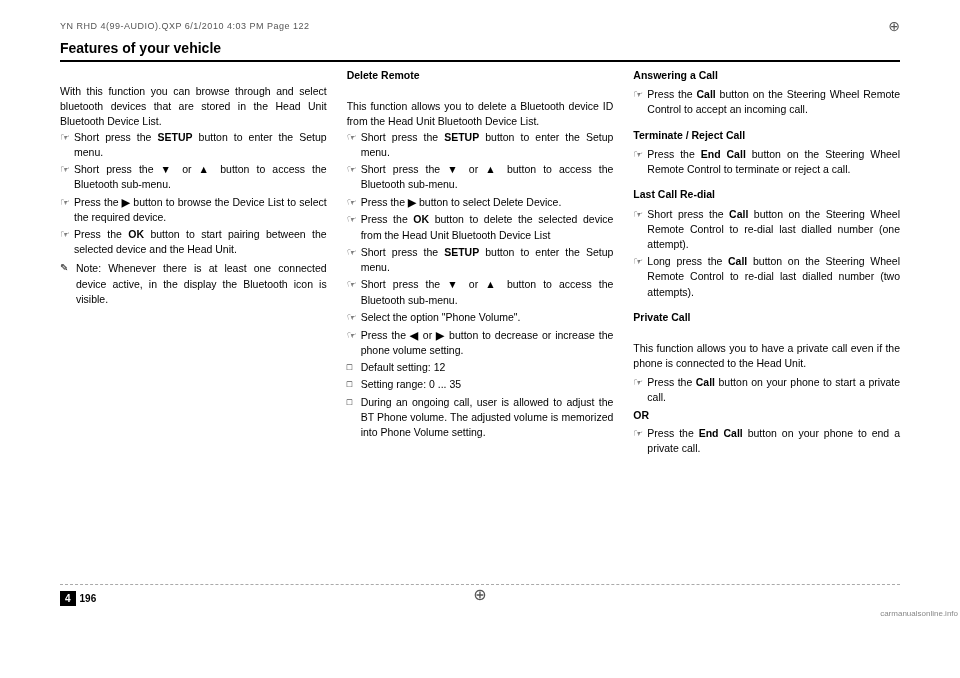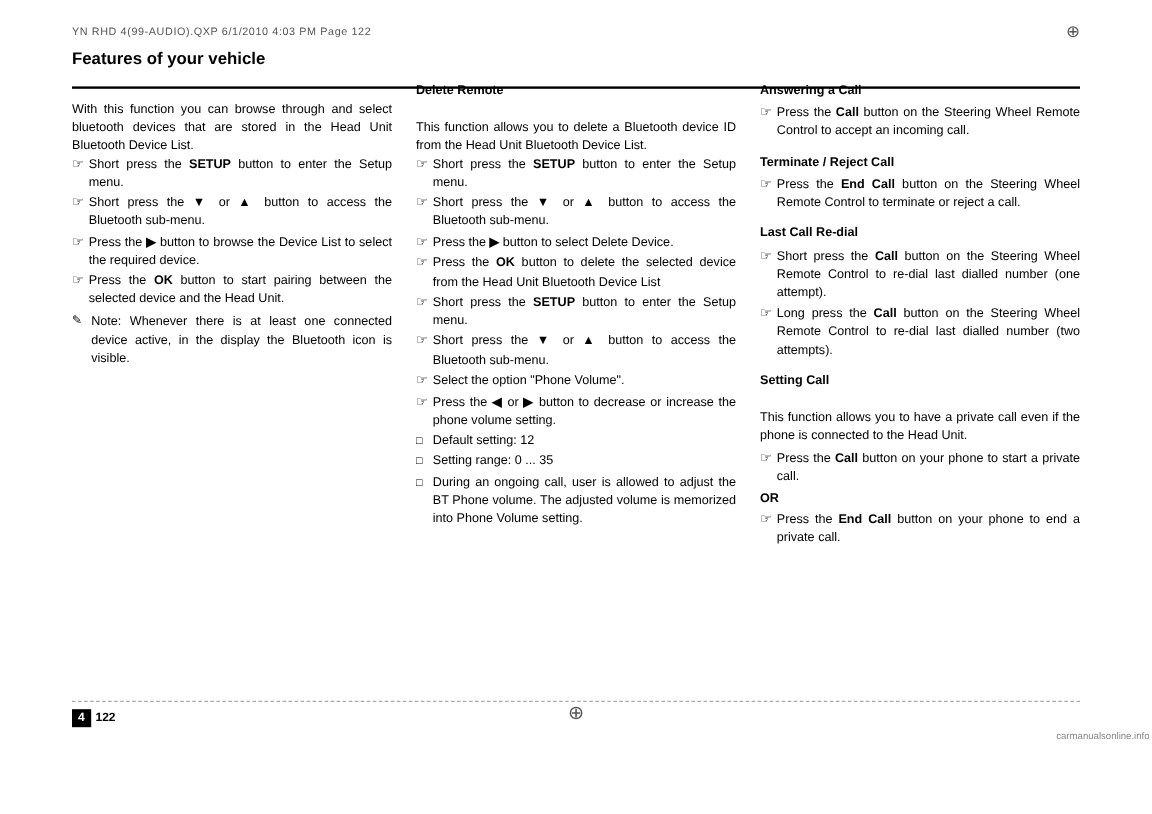--- a/index.html
+++ b/index.html
@@ -32,21 +32,21 @@
       font-size: 9px;
       color: #555;
       letter-spacing: 0.5px;
     }
     .page-title-bar {
       position: absolute;
       top: 40px;
       left: 60px;
       right: 60px;
       border-bottom: 2px solid #000;
-      padding-bottom: 16px;
+      padding-bottom: 4px;
     }
     .page-title {
       font-size: 14px;
       font-weight: bold;
       color: #000;
     }
     .content-area {
       position: absolute;
       top: 68px;
       left: 60px;
@@ -257,40 +257,40 @@
       <div class="section-title">Last Call Re-dial</div>
       <div class="bullet-item">
         <span class="bullet-symbol">☞</span>
         <span class="bullet-text">Short press the <b>Call</b> button on the Steering Wheel Remote Control to re-dial last dialled number (one attempt).</span>
       </div>
       <div class="bullet-item">
         <span class="bullet-symbol">☞</span>
         <span class="bullet-text">Long press the <b>Call</b> button on the Steering Wheel Remote Control to re-dial last dialled number (two attempts).</span>
       </div>
 
-      <div class="section-title">Setting Call</div>
+      <div class="section-title">Private Call</div>
       <div class="body-text">This function allows you to have a private call even if the phone is connected to the Head Unit.</div>
 
       <div class="bullet-item" style="margin-top:3px;">
         <span class="bullet-symbol">☞</span>
         <span class="bullet-text">Press the <b>Call</b> button on your phone to start a private call.</span>
       </div>
 
       <div class="or-line">OR</div>
 
       <div class="bullet-item">
         <span class="bullet-symbol">☞</span>
         <span class="bullet-text">Press the <b>End Call</b> button on your phone to end a private call.</span>
       </div>
     </div>
 
   </div>
 
   <div class="footer-bar">
     <span class="page-num-box">4</span>
-    <span class="page-num-text">122</span>
+    <span class="page-num-text">196</span>
   </div>
 
   <div style="position:absolute;bottom:22px;left:50%;transform:translateX(-50%);font-size:16px;color:#555;">⊕</div>
 
   <div class="watermark">carmanualsonline.info</div>
 
 </div>
 
 </body></html>

